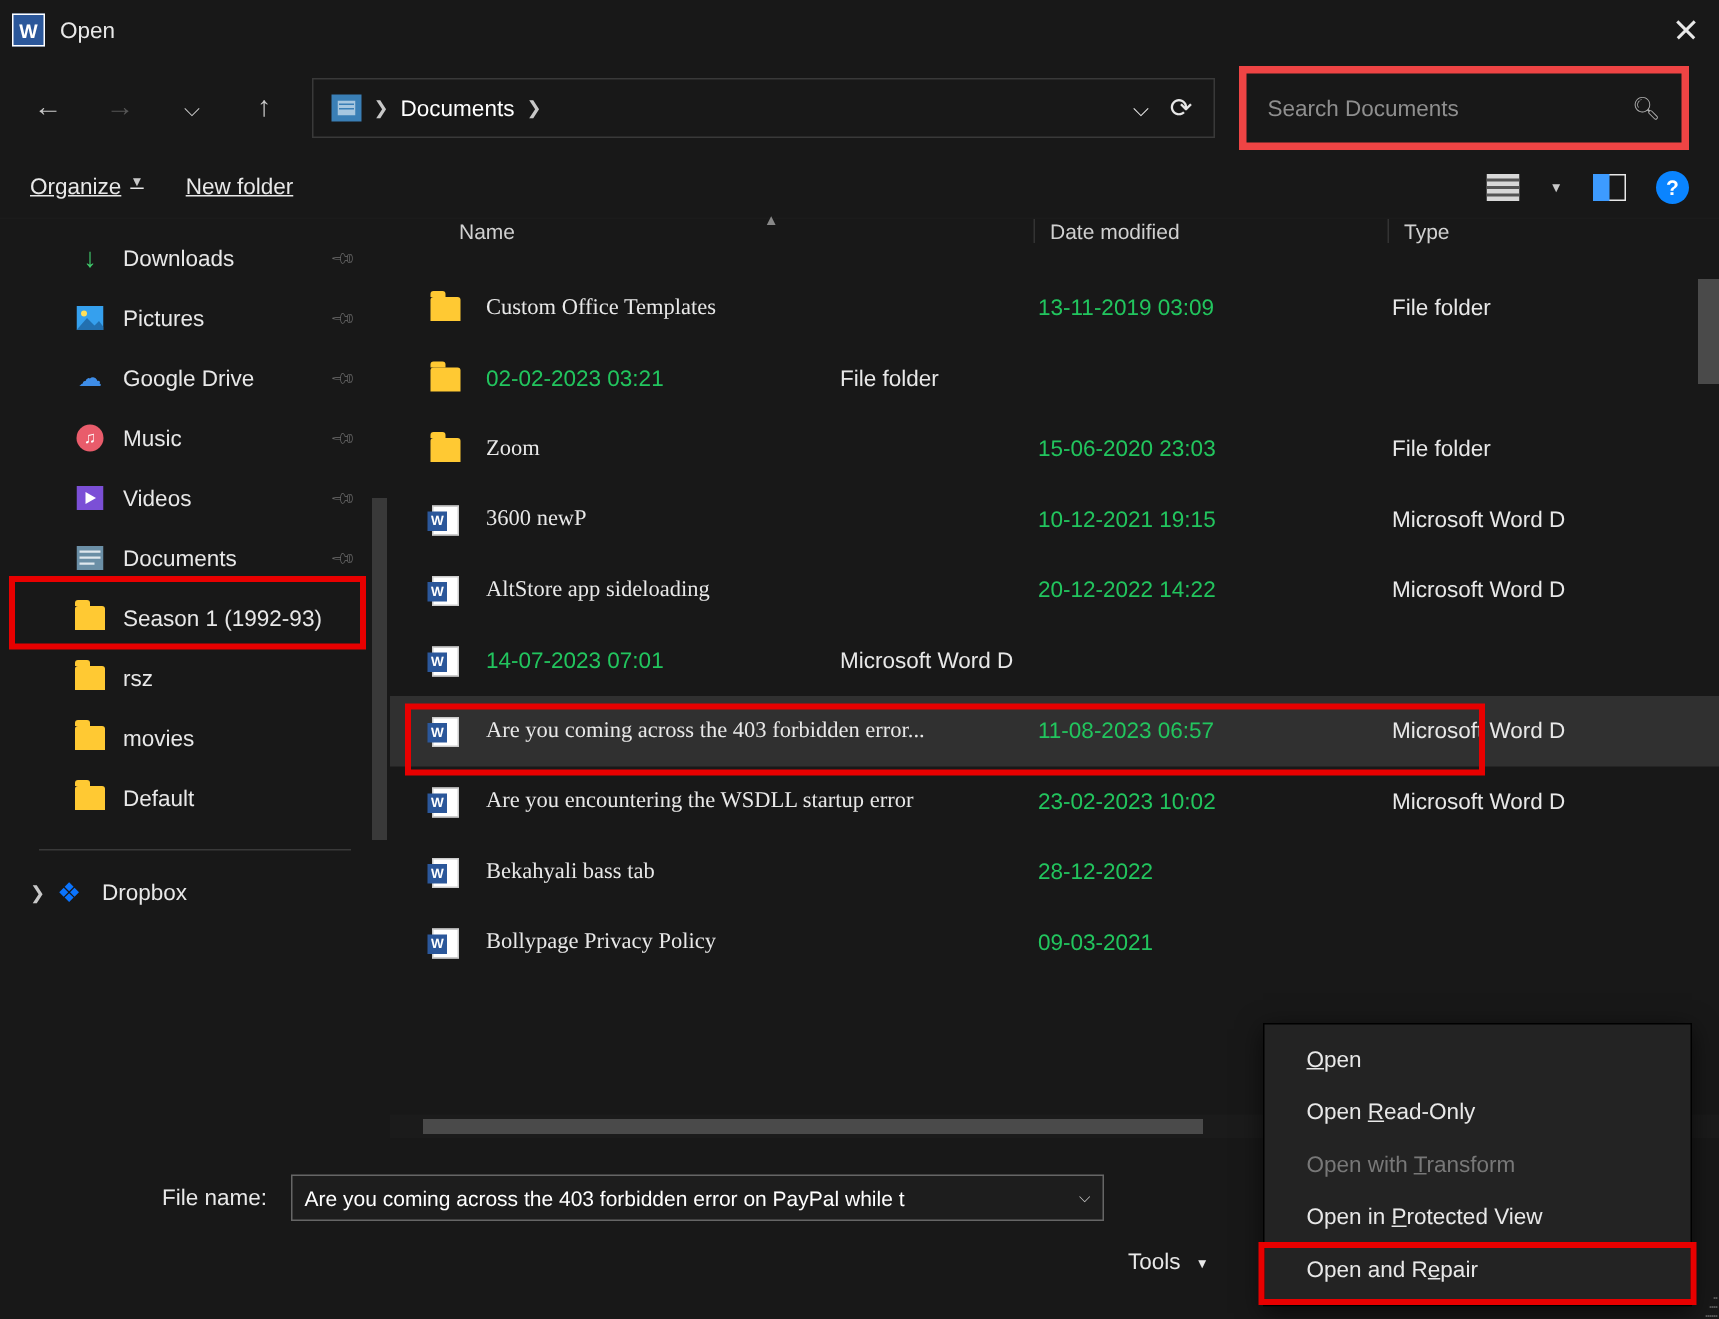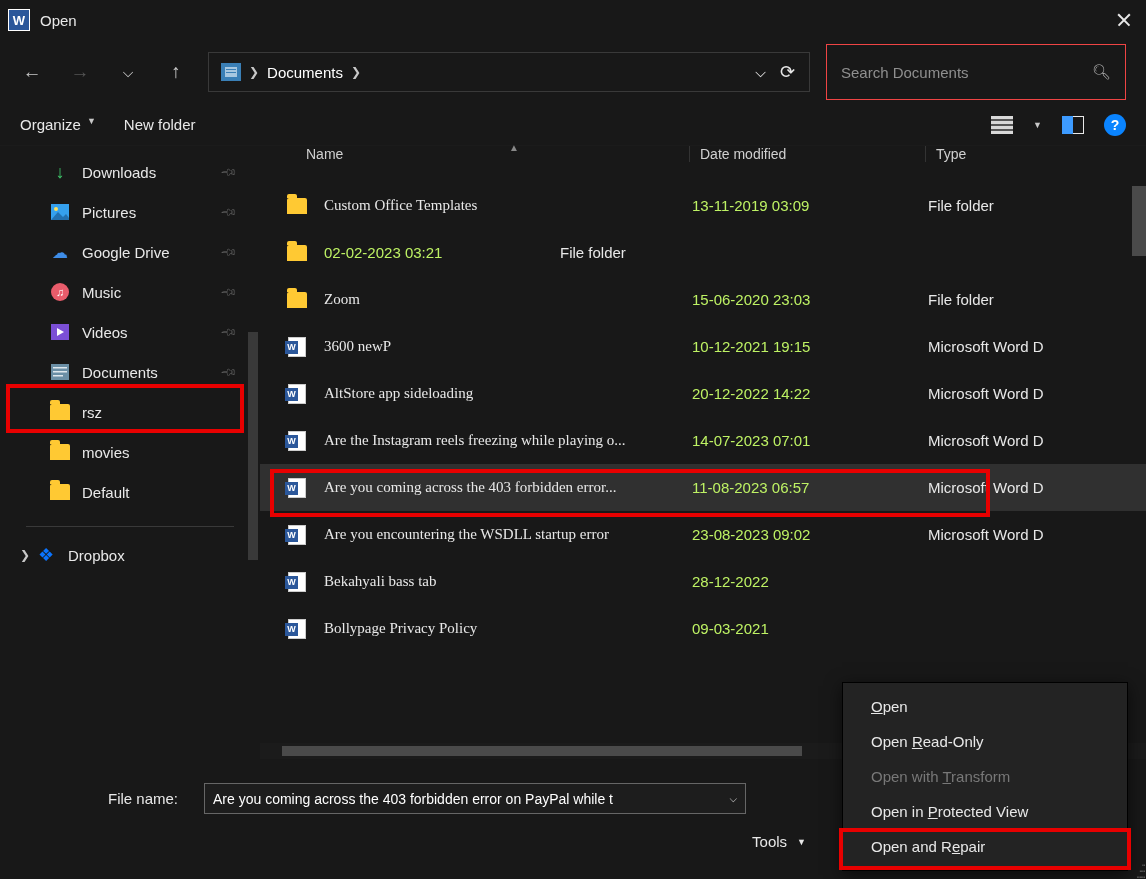--- a/index.html
+++ b/index.html
@@ -17,25 +17,25 @@
   .navbar { height:64px; display:flex; align-items:center; padding:0 10px; gap:4px; }
   .nav-btn { width:44px; height:44px; display:flex; align-items:center; justify-content:center; cursor:pointer; color:#c8c8c8; }
   .nav-btn.disabled { color:#565656; }
   .arrow { font-size:19px; }
   .pathbox { flex:1; height:40px; border:1px solid #393939; display:flex; align-items:center; padding:0 8px; margin-left:6px; max-width:602px; }
   .path-seg { display:flex; align-items:center; gap:8px; padding:0 4px; }
   .path-seg .chev { color:#c8c8c8; font-size:12px; }
   .path-icon { width:20px; height:18px; background:#3a7fb6; display:flex; align-items:center; justify-content:center; }
   .path-text { font-size:15px; color:#fff; }
   .pathbox-right { margin-left:auto; display:flex; align-items:center; gap:14px; padding-right:6px; }
-  .searchbox { width:300px; height:56px; border:1px solid #ef4444; display:flex; align-items:center; padding:0 14px; margin-left:12px; color:#8f8f8f; font-size:15px; justify-content:space-between; }
+  .searchbox { width:300px; height:56px; border:5px solid #ef4444; display:flex; align-items:center; padding:0 14px; margin-left:12px; color:#8f8f8f; font-size:15px; justify-content:space-between; }
 
   
   .toolbar { height:42px; display:flex; align-items:center; padding:0 20px; gap:28px; border-bottom:1px solid #1b1b1b; }
-  .tool-btn { display:flex; align-items:flex-start; gap:6px; font-size:15px; cursor:pointer; color:#e8e8e8; }
+  .tool-btn { display:flex; align-items:flex-start; gap:6px; font-size:15px; cursor:pointer; color:#e8e8e8;text-decoration:underline; }
   .tool-btn .caret { font-size:9px; color:#c8c8c8; }
   .tool-right { margin-left:auto; display:flex; align-items:center; gap:18px; }
   .view-icon { width:26px; height:22px; display:flex; align-items:center; justify-content:center; }
   .help-icon { width:22px; height:22px; background:#0a84ff; border-radius:50%; color:#fff; display:flex; align-items:center; justify-content:center; font-weight:bold; font-size:14px; }
 
   
   .body { display:flex; height:calc(879px - 40px - 64px - 42px - 120px); position:relative; }
 
   .sidebar { width:260px; padding:6px 6px; overflow:hidden; position:relative; }
   .side-item { display:flex; align-items:center; height:40px; padding:0 24px 0 44px; gap:12px; font-size:15px; position:relative; cursor:pointer; }
@@ -53,38 +53,38 @@
   .col-name { width:430px; padding-left:46px; position:relative; }
   .col-date { width:236px; padding-left:10px; }
   .col-type { flex:1; padding-left:10px; }
   .col-name .sort { position:absolute; right:170px; top:-4px; font-size:10px; color:#888; }
   .list-header .cell { border-right:1px solid #333; }
 
   .list-row { display:flex; align-items:center; height:47px; font-size:15px; color:#e8e8e8; cursor:pointer; border-left:4px solid transparent; }
   .list-row.selected { background:#303030; }
   .row-icon { width:22px; height:20px; margin-left:22px; margin-right:16px; display:flex; align-items:center; justify-content:center; }
   .row-name { width:368px; white-space:nowrap; overflow:hidden; text-overflow:ellipsis;font-family:Liberation Serif, serif; }
-  .row-date { width:236px; color:#bef264; }
+  .row-date { width:236px; color:#22c55e; }
   .row-type { flex:1; color:#e8e8e8; white-space:nowrap; overflow:hidden;}
   .folder-icon { width:20px; height:16px; background:#ffc933; border-radius:2px 2px 0 0; position:relative; }
   .folder-icon::before { content:""; position:absolute; top:-4px; left:0; width:10px; height:4px; background:#ffc933; border-radius:2px 2px 0 0; }
   .word-icon { width:18px; height:20px; background:#fff; border:1px solid #ccc; position:relative; }
   .word-icon::after { content:"W"; position:absolute; left:-4px; top:3px; background:#2b579a; color:#fff; font-size:9px; font-weight:bold; width:13px; height:13px; display:flex; align-items:center; justify-content:center; }
   .blank-icon { width:20px; height:24px; background:#fff; }
 
   .row-highlight { position:absolute; border:4px solid #e80000; pointer-events:none; }
 
   .list-scroll { position:absolute; right:0; top:40px; width:14px; height:70px; background:#4a4a4a; }
 
   .hscroll { height:16px; background:#1b1b1b; display:flex; align-items:center; }
   .hscroll-track { margin-left:22px; height:10px; width:520px; background:#4a4a4a; }
 
   
   .bottom { height:120px; padding:24px 18px 10px 18px; position:relative; background:#181818; }
-  .file-row { display:flex; align-items:center; gap:26px; }
+  .file-row { display:flex; align-items:center; gap:16px; }
   .file-label { font-size:15px; color:#e8e8e8; width:160px; text-align:right; }
   .file-input { width:542px; height:31px; background:#1d1d1d; border:1px solid #666; padding:0 8px; color:#fff; font-size:14px; display:flex; align-items:center; justify-content:space-between; }
   .file-input .caret { font-size:10px; color:#c8c8c8; }
   .tools-row { position:absolute; right:340px; top:74px; display:flex; align-items:center; gap:10px; font-size:15px; color:#e8e8e8; }
 
   
   .ctxmenu { position:absolute; right:18px; bottom:8px; width:286px; background:#232323; border:1px solid #000; padding:6px 0; box-shadow:0 4px 16px rgba(0,0,0,0.6); }
   .ctx-item { height:35px; display:flex; align-items:center; padding:0 28px; font-size:15px; color:#e8e8e8; cursor:pointer; }
   .ctx-item.disabled { color:#787878; }
   .ctx-item u { text-decoration:underline; }
@@ -222,20 +222,26 @@
           </svg>
         </span>
       <span>Documents</span>
       <span class="pin">📌︎</span>
     </div>
     <div class="highlight-docs" style="top:238px;"></div>
     <div class="side-item">
       <span class="side-icon">
           <div class="folder-icon"></div>
         </span>
+      <span>Season 1 (1992-93)</span>
+    </div>
+    <div class="side-item">
+      <span class="side-icon">
+          <div class="folder-icon"></div>
+        </span>
       <span>rsz</span>
     </div>
     <div class="side-item">
       <span class="side-icon">
           <div class="folder-icon"></div>
         </span>
       <span>movies</span>
     </div>
     <div class="side-item">
       <span class="side-icon">
@@ -296,38 +302,37 @@
             <div class="word-icon"></div>
           </div>
           <div class="row-name">AltStore app sideloading</div>
           <div class="row-date">20-12-2022 14:22</div>
           <div class="row-type">Microsoft Word D</div>
         </div>
         <div class="list-row">
           <div class="row-icon">
             <div class="word-icon"></div>
           </div>
-          <div class="row-name">Are the Instagram reels freezing while playing o...</div>
           <div class="row-date">14-07-2023 07:01</div>
           <div class="row-type">Microsoft Word D</div>
         </div>
         <div class="list-row selected">
           <div class="row-icon">
             <div class="word-icon"></div>
           </div>
           <div class="row-name">Are you coming across the 403 forbidden error...</div>
           <div class="row-date">11-08-2023 06:57</div>
           <div class="row-type">Microsoft Word D</div>
         </div>
         <div class="list-row">
           <div class="row-icon">
             <div class="word-icon"></div>
           </div>
           <div class="row-name">Are you encountering the WSDLL startup error</div>
-          <div class="row-date">23-08-2023 09:02</div>
+          <div class="row-date">23-02-2023 10:02</div>
           <div class="row-type">Microsoft Word D</div>
         </div>
         <div class="list-row">
           <div class="row-icon">
             <div class="word-icon"></div>
           </div>
           <div class="row-name">Bekahyali bass tab</div>
           <div class="row-date">28-12-2022</div>
           <div class="row-type"></div>
         </div>

